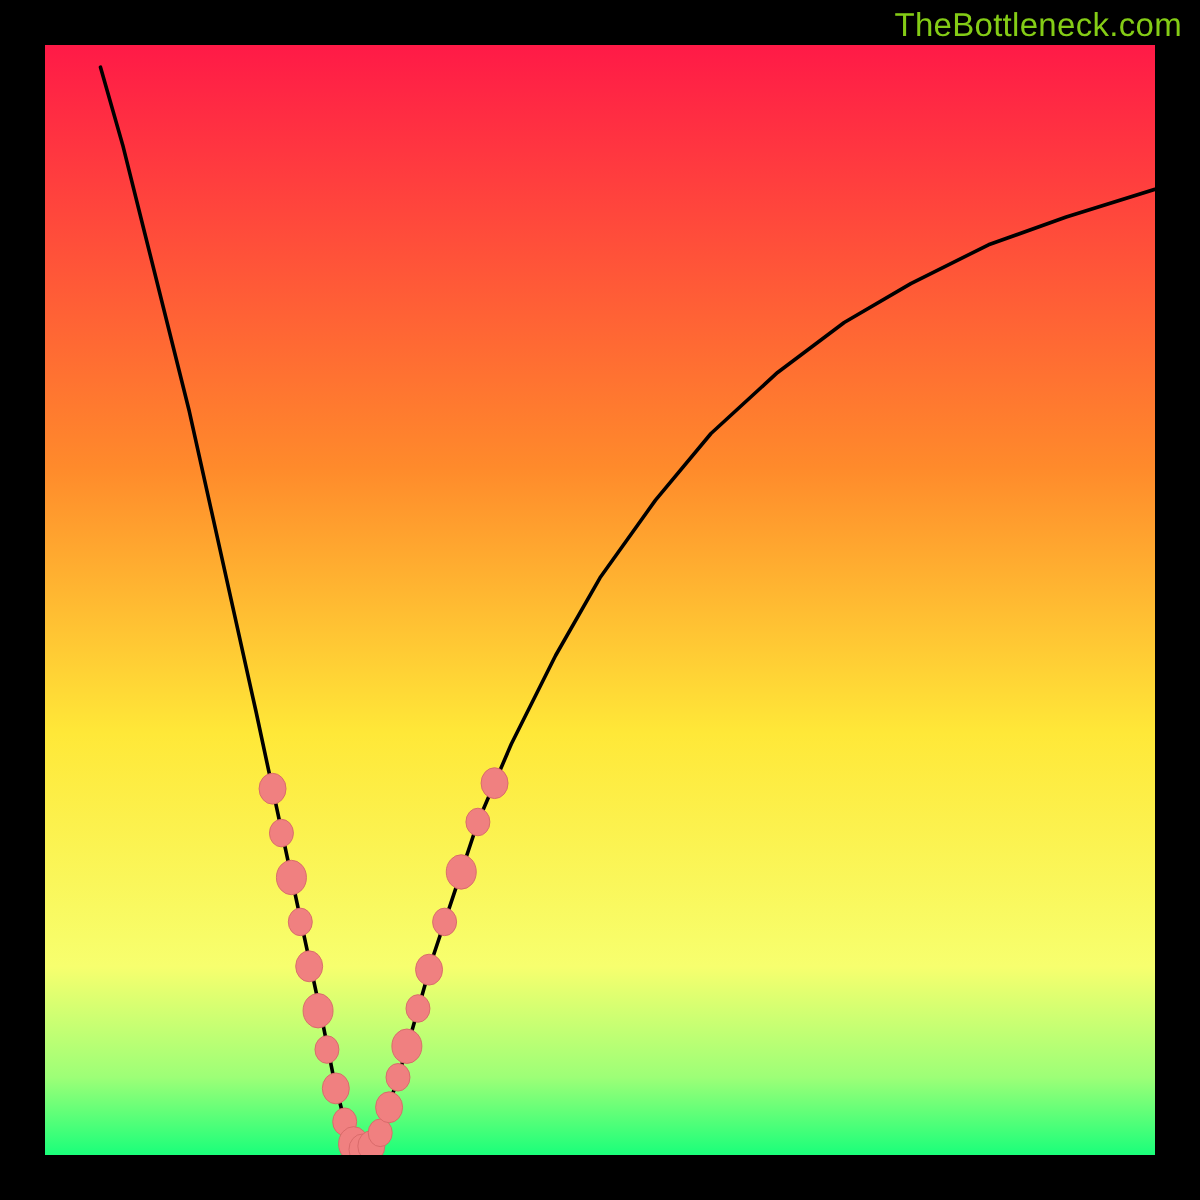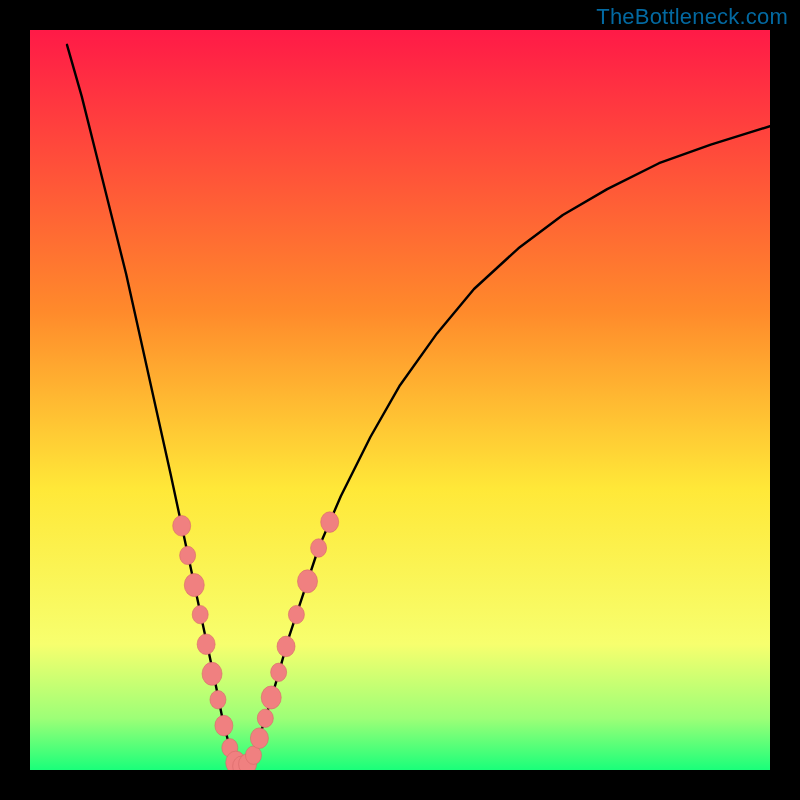--- a/index.html
+++ b/index.html
@@ -22,21 +22,21 @@
     left: 30px;
     top: 30px;
     width: 740px;
     height: 740px;
     overflow: hidden;
   }
   .watermark {
     position: absolute;
     top: 4px;
     right: 12px;
-    color: #0369a1;
+    color: #84cc16;
     font-size: 22px;
     letter-spacing: 0.2px;
     font-weight: 400;
     user-select: none;
     z-index: 20;
   }
   svg {
     display: block;
   }
 </style>

